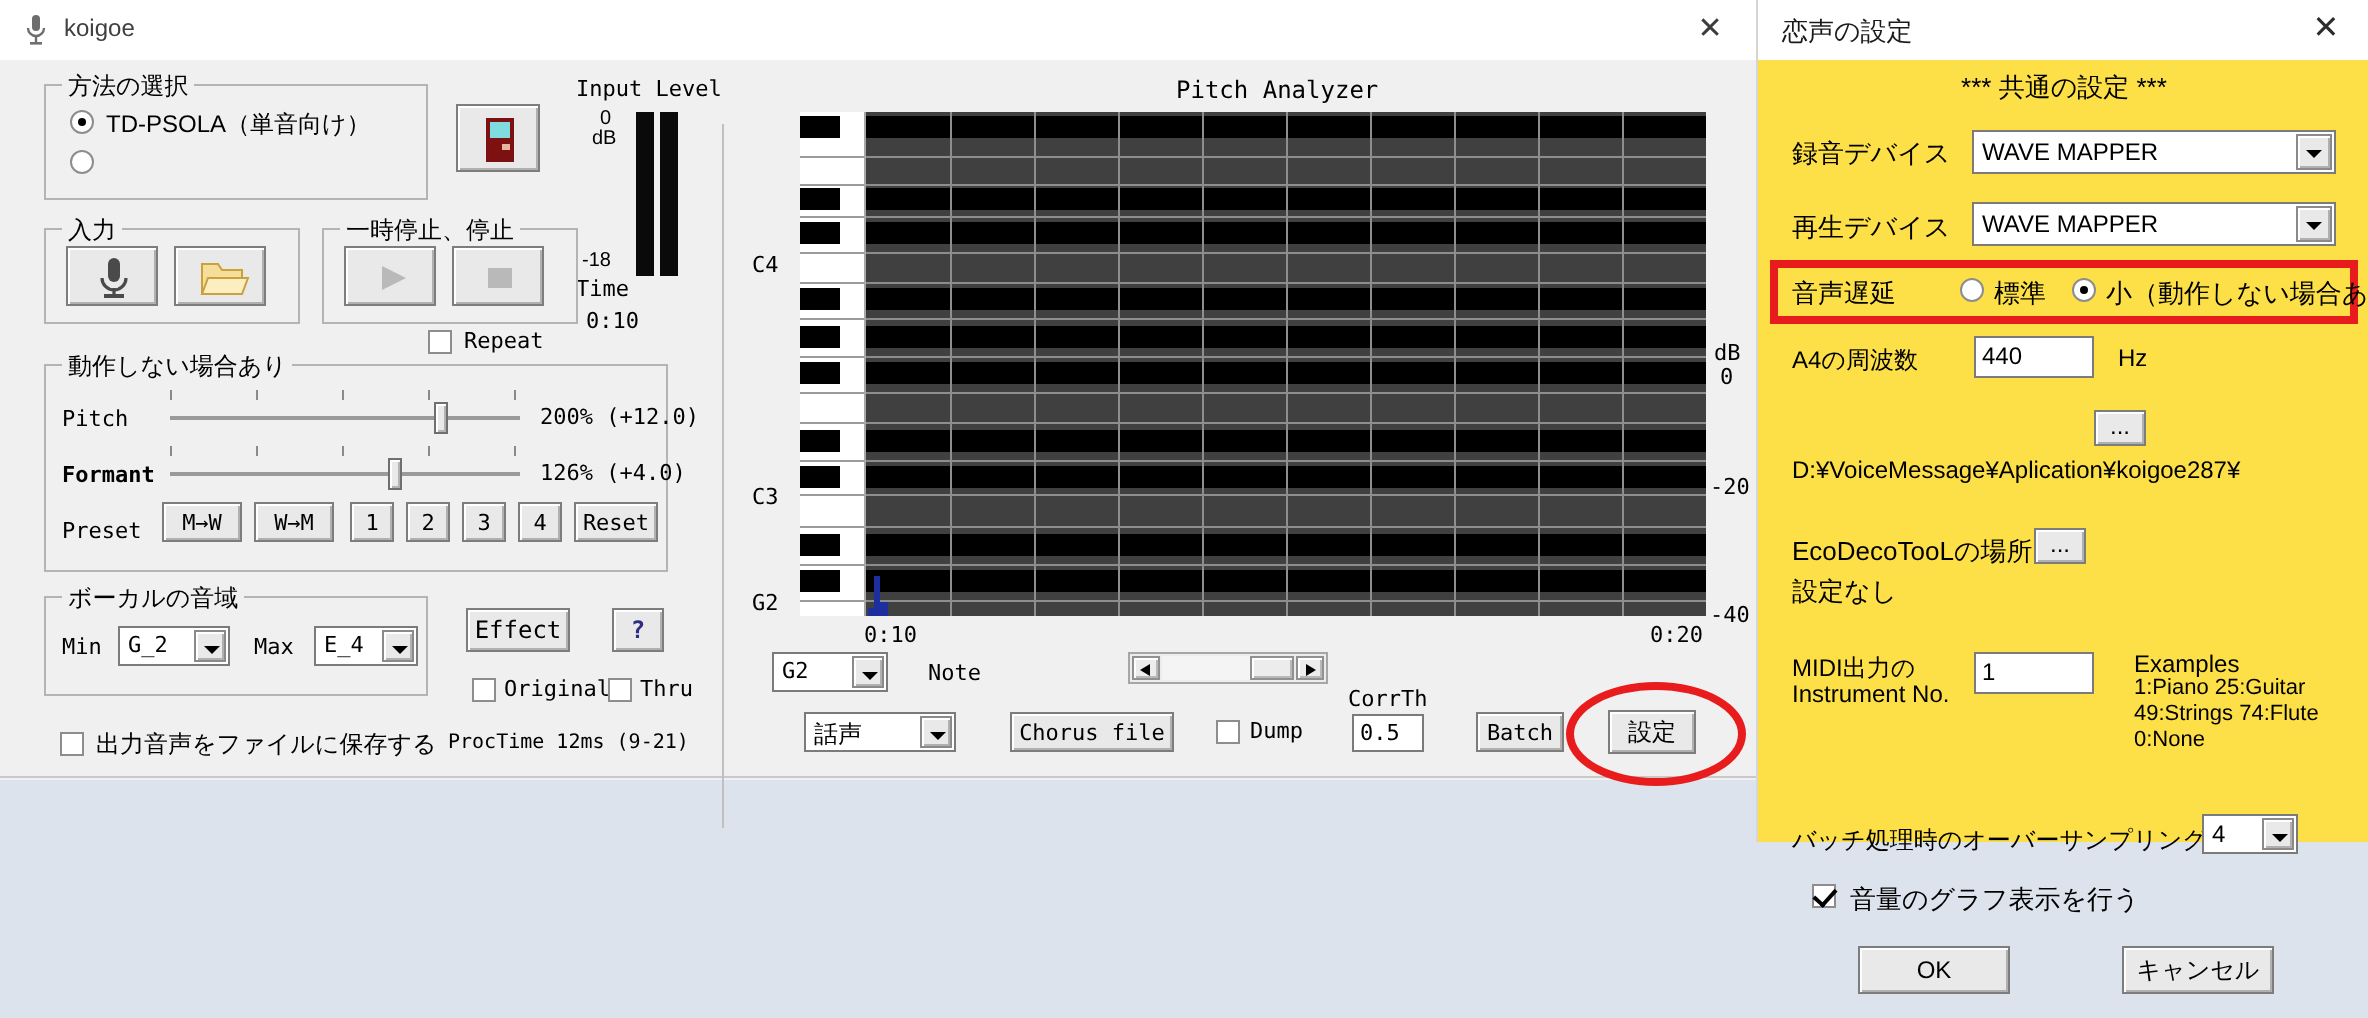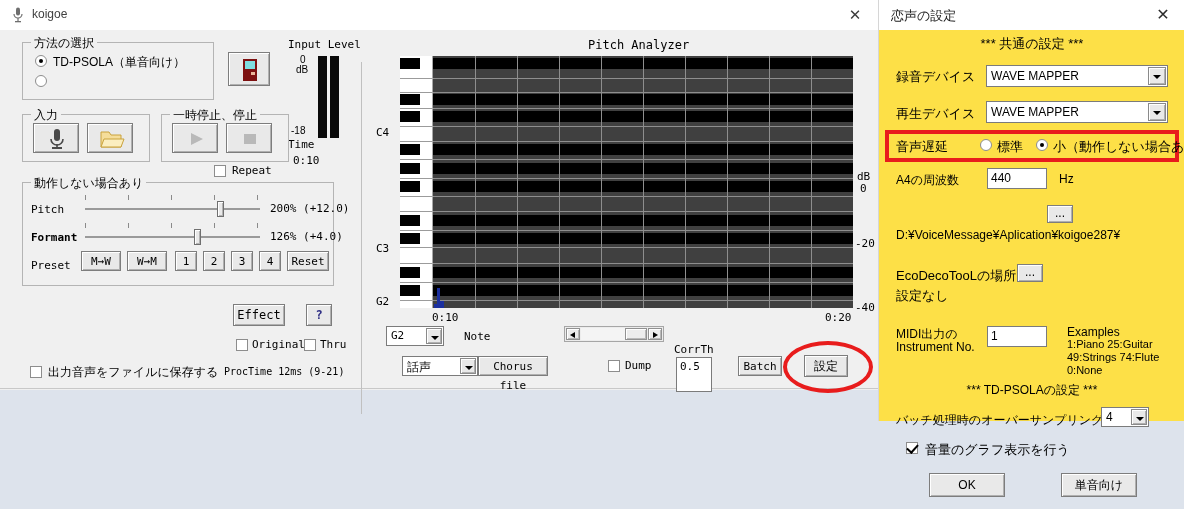--- a/index.html
+++ b/index.html
@@ -266,20 +266,33 @@
         <div class="lbl" style="left:8px;top:76px;font-family:'DejaVu Sans Mono',monospace;font-size:11px;">Preset</div>
         <div class="btn" style="left:58px;top:68px;width:40px;height:20px;line-height:19px;font-family:'DejaVu Sans Mono',monospace;font-size:11px;">M→W</div>
         <div class="btn" style="left:104px;top:68px;width:40px;height:20px;line-height:19px;font-family:'DejaVu Sans Mono',monospace;font-size:11px;">W→M</div>
         <div class="btn" style="left:152px;top:68px;width:22px;height:20px;line-height:19px;font-family:'DejaVu Sans Mono',monospace;font-size:11px;">1</div>
         <div class="btn" style="left:180px;top:68px;width:22px;height:20px;line-height:19px;font-family:'DejaVu Sans Mono',monospace;font-size:11px;">2</div>
         <div class="btn" style="left:208px;top:68px;width:22px;height:20px;line-height:19px;font-family:'DejaVu Sans Mono',monospace;font-size:11px;">3</div>
         <div class="btn" style="left:236px;top:68px;width:22px;height:20px;line-height:19px;font-family:'DejaVu Sans Mono',monospace;font-size:11px;">4</div>
         <div class="btn" style="left:264px;top:68px;width:42px;height:20px;line-height:19px;font-family:'DejaVu Sans Mono',monospace;font-size:11px;">Reset</div>
       </div>
 
+      <div class="gbox" style="left:22px;top:268px;width:190px;height:48px;">
+        <div class="gtitle">ボーカルの音域</div>
+        <div class="lbl" style="left:8px;top:18px;font-family:'DejaVu Sans Mono',monospace;font-size:11px;">Min</div>
+        <div class="combo" style="left:36px;top:14px;width:56px;height:20px;">
+          <div class="cv" style="font-family:'DejaVu Sans Mono',monospace;font-size:11px;top:2px;">G_2</div>
+          <div class="carrow"></div>
+        </div>
+        <div class="lbl" style="left:104px;top:18px;font-family:'DejaVu Sans Mono',monospace;font-size:11px;">Max</div>
+        <div class="combo" style="left:134px;top:14px;width:52px;height:20px;">
+          <div class="cv" style="font-family:'DejaVu Sans Mono',monospace;font-size:11px;top:2px;">E_4</div>
+          <div class="carrow"></div>
+        </div>
+      </div>
 
       <div class="btn" style="left:233px;top:274px;width:52px;height:22px;line-height:21px;font-family:'DejaVu Sans Mono',monospace;font-size:12px;">Effect</div>
       <div class="btn" style="left:306px;top:274px;width:26px;height:22px;line-height:21px;font-weight:bold;color:#2d2d84;font-family:'DejaVu Sans Mono',monospace;">?</div>
 
       <div class="cbox" style="left:236px;top:309px;"></div>
       <div class="lbl" style="left:252px;top:308px;font-family:'DejaVu Sans Mono',monospace;font-size:11px;">Original</div>
       <div class="cbox" style="left:304px;top:309px;"></div>
       <div class="lbl" style="left:320px;top:308px;font-family:'DejaVu Sans Mono',monospace;font-size:11px;">Thru</div>
 
       <div class="cbox" style="left:30px;top:336px;"></div>
@@ -376,25 +389,25 @@
         <div class="strack" style="left:16px;right:16px;"></div>
         <div class="sbtn l"></div>
         <div class="sthumb" style="right:16px;width:22px;"></div>
         <div class="sbtn r"></div>
       </div>
 
       <div class="combo" style="left:402px;top:326px;width:76px;height:20px;">
         <div class="cv" style="font-size:12px;top:2px;">話声</div>
         <div class="carrow"></div>
       </div>
-      <div class="btn" style="left:478px;top:326px;width:70px;height:20px;line-height:19px;font-family:'DejaVu Sans Mono',monospace;font-size:11px;">Chorus file</div>
+      <div class="btn" style="left:505px;top:326px;width:82px;height:20px;line-height:19px;font-family:'DejaVu Sans Mono',monospace;font-size:11px;">Chorus file</div>
       <div class="cbox" style="left:608px;top:330px;"></div>
       <div class="lbl" style="left:625px;top:329px;font-family:'DejaVu Sans Mono',monospace;font-size:11px;">Dump</div>
       <div class="lbl" style="left:674px;top:313px;font-family:'DejaVu Sans Mono',monospace;font-size:11px;">CorrTh</div>
-      <div class="tinput" style="left:676px;top:327px;width:36px;height:35px;font-family:'DejaVu Sans Mono',monospace;font-size:11px;">0.5</div>
+      <div class="tinput" style="left:676px;top:327px;width:36px;height:19px;font-family:'DejaVu Sans Mono',monospace;font-size:11px;">0.5</div>
       <div class="btn" style="left:738px;top:326px;width:44px;height:20px;line-height:19px;font-family:'DejaVu Sans Mono',monospace;font-size:11px;">Batch</div>
       <div class="btn" style="left:804px;top:325px;width:44px;height:22px;line-height:21px;font-size:12px;">設定</div>
       <div class="red-ellipse" style="left:783px;top:311px;width:90px;height:52px;"></div>
     </div>
   </div>
 
   <div class="set-window">
     <div class="set-title">
       <div class="st-text">恋声の設定</div>
       <div class="st-close">✕</div>
@@ -433,28 +446,27 @@
     <div class="lbl" style="left:17px;top:287px;font-size:13px;">設定なし</div>
 
     <div class="lbl" style="left:17px;top:326px;font-size:12px;text-align:right;">MIDI出力の</div>
     <div class="lbl" style="left:17px;top:340px;font-size:12px;">Instrument No.</div>
     <div class="tinput" style="left:108px;top:326px;width:60px;height:21px;line-height:19px;font-size:12px;">1</div>
     <div class="lbl" style="left:188px;top:325px;font-size:12px;">Examples</div>
     <div class="lbl" style="left:188px;top:338px;font-size:11px;">1:Piano  25:Guitar</div>
     <div class="lbl" style="left:188px;top:351px;font-size:11px;">49:Strings  74:Flute</div>
     <div class="lbl" style="left:188px;top:364px;font-size:11px;">0:None</div>
 
-    <div class="ctr" style="left:0;top:382px;width:306px;font-size:12px;">*** TD-PSOLAの設定 ***</div>
 
     <div class="lbl" style="left:17px;top:412px;font-size:12px;">バッチ処理時のオーバーサンプリング</div>
     <div class="combo" style="left:222px;top:407px;width:48px;height:20px;">
       <div class="cv" style="top:2px;font-size:12px;">4</div>
       <div class="carrow"></div>
     </div>
 
     <div class="cbox on" style="left:27px;top:442px;"></div>
     <div class="lbl" style="left:46px;top:441px;font-size:13px;">音量のグラフ表示を行う</div>
 
     <div class="btn" style="left:50px;top:473px;width:76px;height:24px;line-height:23px;font-size:12px;">OK</div>
-    <div class="btn" style="left:182px;top:473px;width:76px;height:24px;line-height:23px;font-size:12px;">単音向け</div>
+    <div class="btn" style="left:182px;top:473px;width:76px;height:24px;line-height:23px;font-size:12px;">キャンセル</div>
   </div>
 
 </div>
 
 </body></html>

